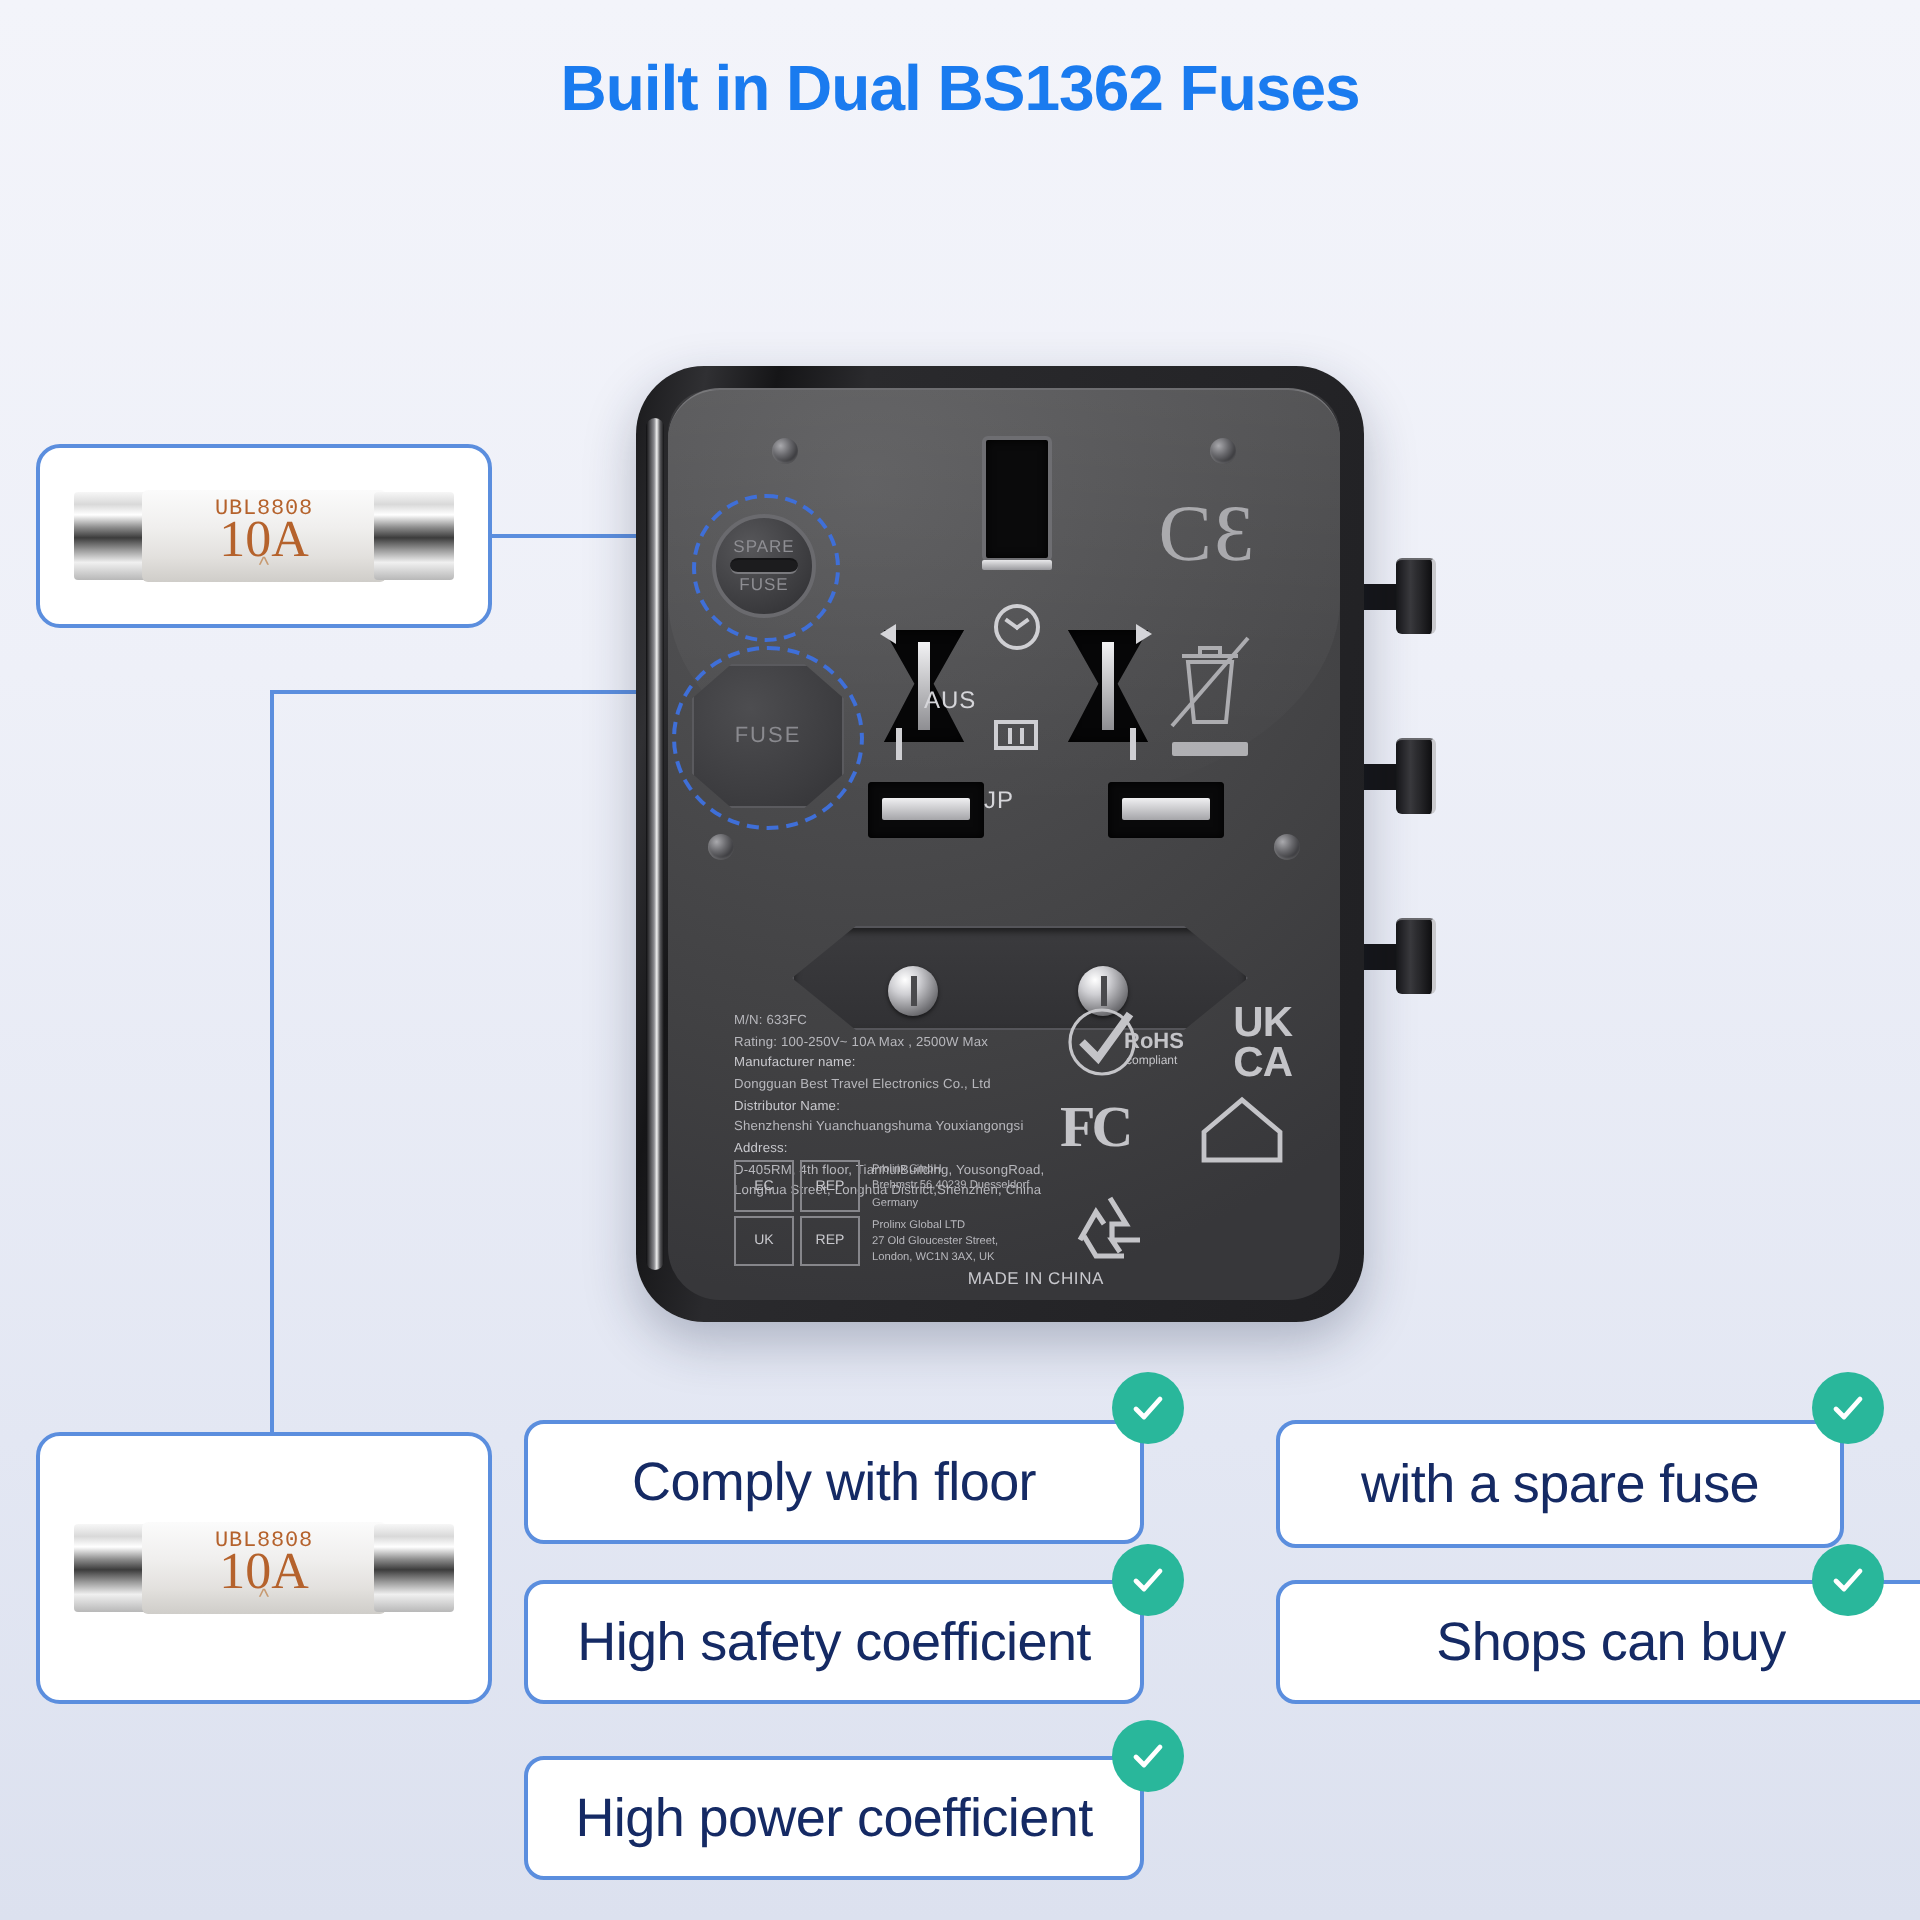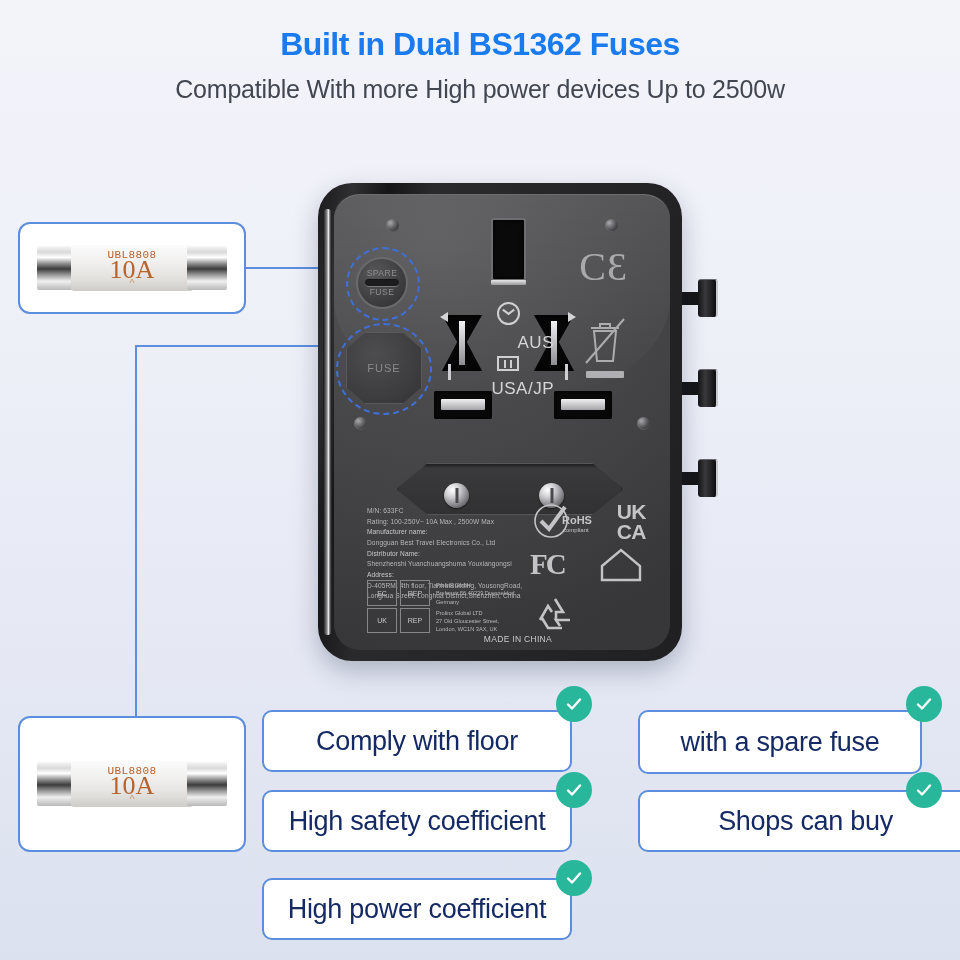--- a/index.html
+++ b/index.html
@@ -166,25 +166,25 @@
   }
   .sel-circle::before, .sel-circle::after {
     content:""; position: absolute;
     width: 8px; height: 2px;
     background: #cfcfd3;
     top: 7px;
   }
   .sel-circle::before { left: 3px; transform: rotate(36deg); }
   .sel-circle::after  { right: 3px; transform: rotate(-36deg); }
   .sel-label {
-    text-align: right;
+    text-align: left;
     color: #d5d5d9;
-    font-size: 17px;
+    font-size: 12px;
     letter-spacing: 0.5px;
-    margin-top: 8px;
+    margin-top: 18px;
   }
   .sel-rect {
     width: 22px; height: 15px;
     border: 2px solid #cfcfd3;
     margin: 3px auto 0;
     display: flex;
     justify-content: center;
     align-items: center;
     gap: 4px;
   }
@@ -503,21 +503,20 @@
   .c2 { left: 556px; top: 772px; }
   .c3 { left: 556px; top: 860px; }
   .c4 { left: 906px; top: 686px; }
   .c5 { left: 906px; top: 772px; }
 </style>
 </head>
 <body>
 
 <div class="header">
   <div class="main-title">Built in Dual BS1362 Fuses</div>
-  <div class="sub-title">Compatible With more High power devices Up to 2500w</div>
 </div>
 
 <div class="line h" style="left:246px; top:267px; width:166px;"></div>
 <div class="line v" style="left:410px; top:267px; height:2px;"></div>
 
 <div class="line h" style="left:135px; top:345px; width:200px;"></div>
 <div class="line v" style="left:135px; top:345px; height:439px;"></div>
 <div class="line h" style="left:135px; top:783px; width:12px;"></div>
 
 <div class="fuse-card top">

